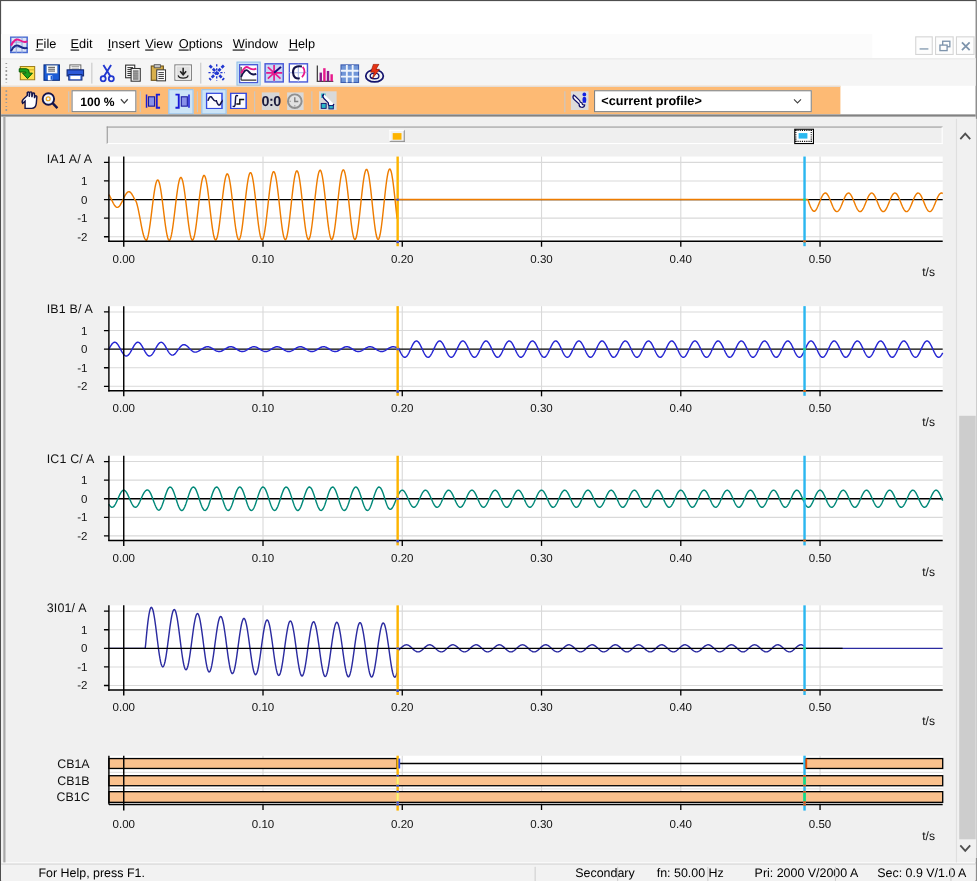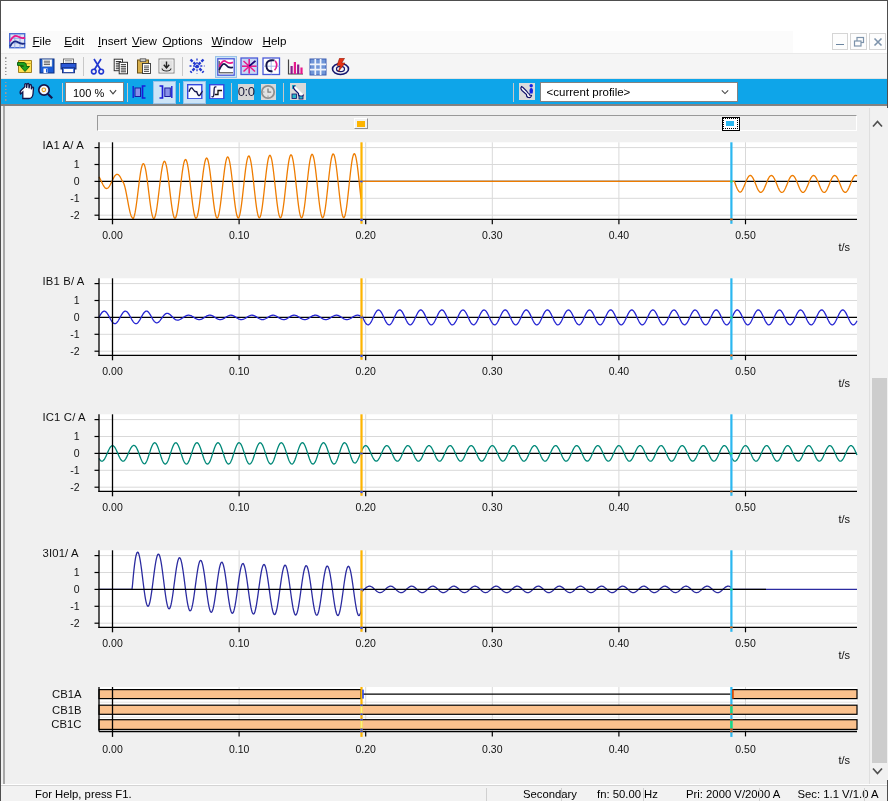--- a/index.html
+++ b/index.html
@@ -10,21 +10,21 @@
 
 #titlebar { position:absolute; left:0; top:0; width:886px; height:30px; background:#fff; }
 #title-text { position:absolute; left:30px; top:8.5px; font-size:11.5px; color:#000; letter-spacing:0; white-space:pre; }
 
 #menubar { position:absolute; left:0; top:30px; width:792px; height:22px; background:#fbfbfb; }
 .mi { position:absolute; top:2.5px; font-size:11.6px; color:#000; }
 .mi u { text-decoration:underline; text-underline-offset:1px; }
 .mdibtn { position:absolute; top:2px; width:16.5px; height:16.5px; border:1px solid #d5d5d5; background:#fdfdfd; }
 
 #tb1 { position:absolute; left:0; top:52px; width:886px; height:25px; background:#f5f5f5; border-top:1px solid #e9e9e9; }
-#tb2 { position:absolute; left:0; top:77px; width:886px; height:26px; background:#0ea5e9; border-top:1px solid #e3e3e3; }
+#tb2 { position:absolute; left:0; top:77px; width:763px; height:26px; background:#fdba74; border-top:1px solid #e3e3e3;font-weight:bold; }
 .grip { position:absolute; left:3.5px; top:3px; bottom:3px; width:3px;
   background-image:repeating-linear-gradient(to bottom,#9a9a9a 0 1.5px, transparent 1.5px 3.5px); background-size:1.5px 100%; background-repeat:repeat-y; }
 .tsep { position:absolute; width:1px; background:#c8c8c8; }
 .combo { position:absolute; background:#fff; border:1px solid #828282; font-size:11.5px; color:#000; }
 .combo .cv { position:absolute; right:6px; top:50%; margin-top:-4px; width:8px; height:8px; }
 
 #content { position:absolute; left:0; top:103px; width:886px; height:680px; background:#f0f0f0; border-top:2px solid #828282; }
 #content-left { position:absolute; left:2px; top:105px; width:1.5px; height:678px; background:#a8a8a8; }
 #chartsvg { position:absolute; left:0; top:103px; }
 
@@ -490,19 +490,19 @@
 
   <div id="status">
     <div class="st" style="left:4px">For Help, press F1.</div>
     <div class="ssep" style="left:485px"></div>
     <div class="st" style="left:492px">Secondary</div>
     <div class="ssep" style="left:559.6px"></div>
     <div class="st" style="left:566px">fn: 50.00 Hz</div>
     <div class="ssep" style="left:641.8px"></div>
     <div class="st" style="left:655px">Pri: 2000 V/2000 A</div>
     <div class="ssep" style="left:757.9px"></div>
-    <div class="st" style="left:766.5px">Sec: 1.1 V/1.0 A</div>
+    <div class="st" style="left:766.5px">Sec: 0.9 V/1.0 A</div>
     <div class="ssep" style="left:862.5px"></div>
     <div class="st" style="left:866.5px">f</div>
 
   </div>
 
 </div>
 
 </body></html>

